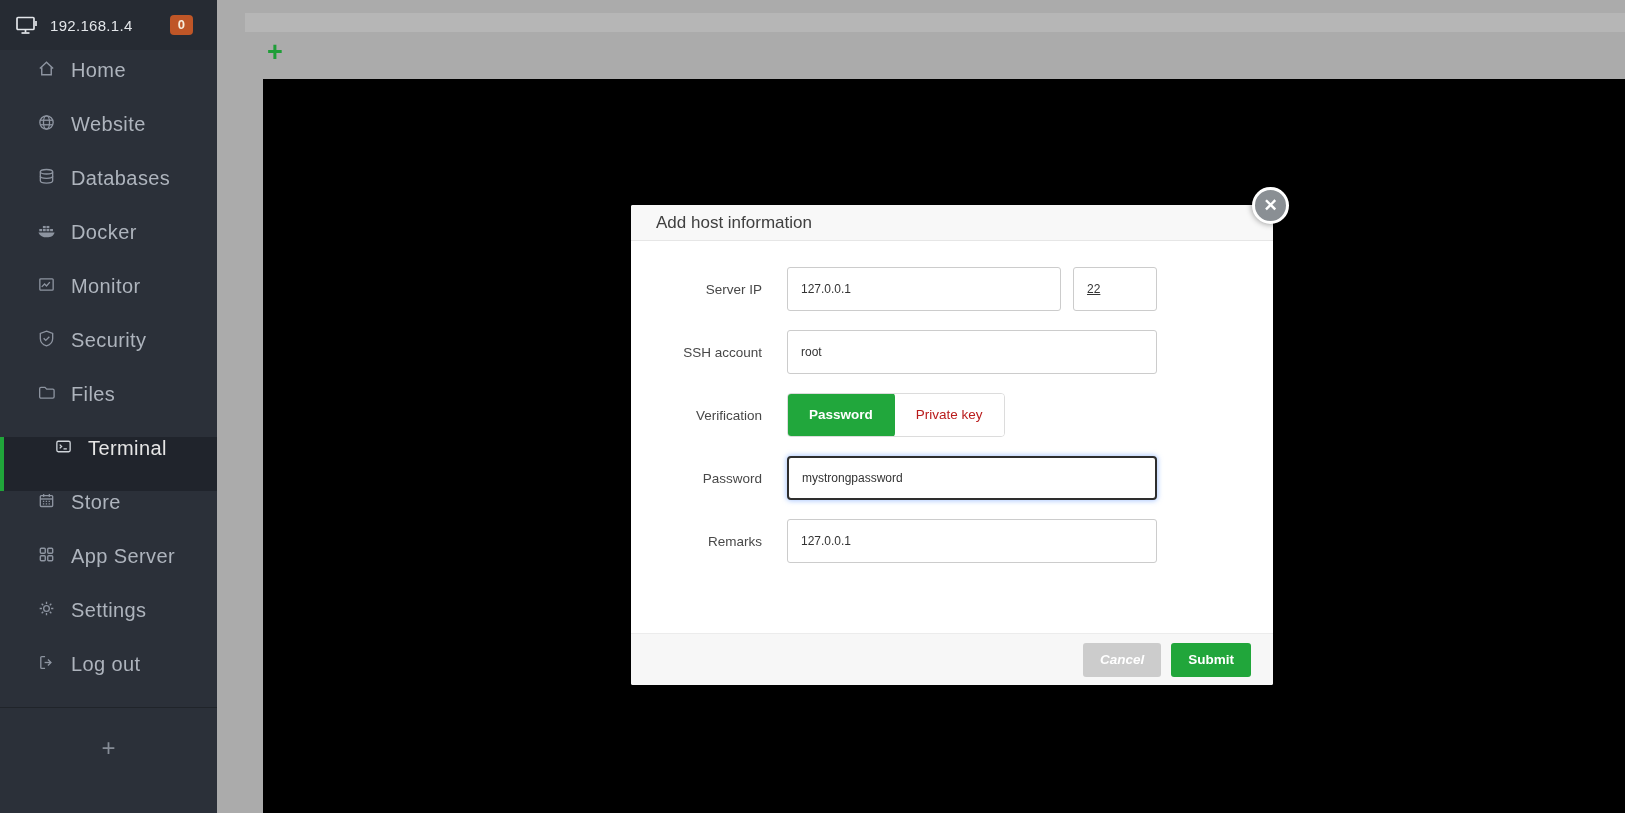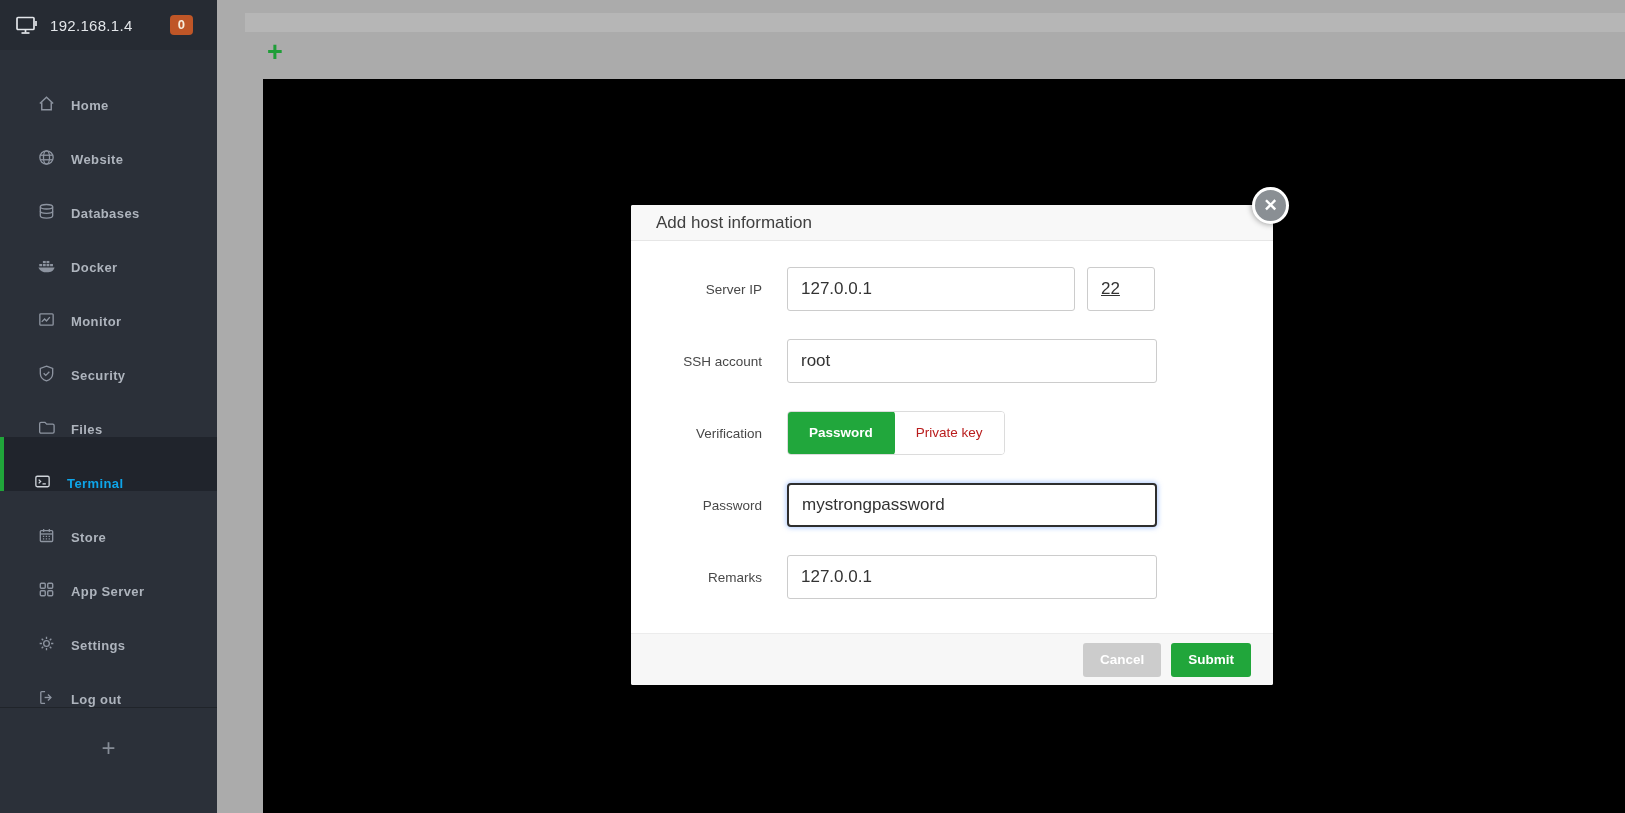--- a/index.html
+++ b/index.html
@@ -7,24 +7,24 @@
   body { font-family:"Liberation Sans", sans-serif; position:relative; background:#ababab; }
 
   
   .sidebar { position:absolute; left:0; top:0; width:217px; height:813px; background:#2b3039; z-index:5; }
   .sidebar-header { height:50px; background:#262b33; display:flex; align-items:center; padding:0 24px 0 15px; }
   .server-icon { width:24px; height:24px; color:#e3e6ea; flex:0 0 auto; }
   .server-label { color:#e3e6ea; font-size:15px; margin-left:11px; letter-spacing:.3px; }
   .badge { margin-left:auto; background:#bf5627; color:#f7eedd; font-size:13px; font-weight:bold;
            border-radius:4px; padding:2px 8px; line-height:16px; }
   .nav { padding-top:9px; }
-  .nav-item { height:54px; display:flex; align-items:flex-end; padding-left:37px; cursor:pointer;
-              color:#aeb4bd; font-size:13px; letter-spacing:.4px;font-weight:bold; }
+  .nav-item { height:54px; display:flex; align-items:flex-start; padding-left:37px; cursor:pointer;
+              color:#aeb4bd; font-size:20px; letter-spacing:.4px; }
   .nav-item .nav-icon { width:19px; height:19px; margin-right:15px; color:#8d94a0; flex:0 0 auto; }
-  .nav-item.active { background:#20242c; border-left:4px solid #20a53a; padding-left:29px; color:#0ea5e9; }
+  .nav-item.active { background:#20242c; border-left:4px solid #20a53a; padding-left:50px; color:#e5e5e5; }
   .nav-item.active .nav-icon { color:#cfd4da; }
   .sidebar-foot { height:52px; border-top:1px solid rgba(0,0,0,.25); text-align:center; overflow:hidden; }
   .sidebar-foot .expand { display:inline-block; margin-top:28px; color:#868c96; font-size:24px; line-height:24px; cursor:pointer; }
 
   
   .main { position:absolute; left:217px; top:0; right:0; bottom:0; background:#ababab; }
   .top-band { position:absolute; left:28px; top:13px; right:0; height:19px; background:#b6b6b6; }
   .tab-bar { position:absolute; left:28px; top:32px; right:0; height:47px; background:#ababab; }
   .tab-add { position:absolute; left:22px; top:7px; color:#1f9e38; font-size:27px; font-weight:bold;
              line-height:27px; cursor:pointer; }
@@ -34,39 +34,39 @@
   .modal { position:absolute; left:631px; top:205px; width:642px; height:480px; background:#fff;
            border-radius:2px; box-shadow:0 0 18px rgba(0,0,0,.45); z-index:10; }
   .modal-close { position:absolute; top:-18px; right:-16px; width:37px; height:37px; border-radius:50%;
                  background:#8a8f94; border:3px solid #fff; box-shadow:0 0 6px rgba(0,0,0,.45);
                  color:#fff; font-size:17px; font-weight:bold; display:flex; align-items:center;
                  justify-content:center; cursor:pointer; }
   .modal-header { height:36px; background:#f8f8f8; border-bottom:1px solid #e6e6e6; display:flex;
                   align-items:center; padding-left:25px; border-radius:2px 2px 0 0; }
   .modal-title { font-size:17px; color:#404040; }
   .modal-body { padding-top:26px; }
-  .form-row { display:flex; align-items:center; margin-bottom:28px; }
+  .form-row { display:flex; align-items:center; margin-bottom:19px; }
   .form-label { width:131px; text-align:right; margin-right:25px; font-size:13.5px; color:#484848; }
   .inputs { display:flex; width:370px; }
-  .tb { height:44px; border:1px solid #ccc; border-radius:3px; padding:0 13px; font-size:17px;
+  .tb { height:44px; border:1px solid #ccc; border-radius:3px; padding:0 13px; font-size:12px;
         color:#333; background:#fff; font-family:"Liberation Sans", sans-serif; outline:none; }
   .tb-ip { width:288px; margin-right:12px; }
-  .tb-port { width:68px;text-decoration:underline; }
+  .tb-port { width:84px;text-decoration:underline; }
   .tb-full { width:428px; }
   .tb-focus { border:2px solid #2e2e2e; border-radius:4px; box-shadow:0 0 5px 1px rgba(110,160,255,.55); }
   .toggle-group { display:inline-flex; border:1px solid #dcdcdc; border-radius:4px; height:44px; overflow:hidden; }
   .toggle-opt { padding:0 21px; line-height:42px; font-size:13.5px; cursor:pointer; background:#fff; color:#b91c1c; }
   .toggle-opt.selected { background:#21a73c; color:#fff; font-weight:bold; border-radius:4px; line-height:44px;
                          margin:-1px 0 -1px -1px; padding:0 22px; }
   .modal-footer { position:absolute; left:0; right:0; bottom:0; height:52px; background:#f7f7f7;
                   border-top:1px solid #ececec; display:flex; align-items:center; justify-content:flex-end;
                   padding-right:22px; border-radius:0 0 2px 2px; }
   .btn { height:34px; padding:0 17px; border:none; border-radius:3px; font-size:13.5px; font-weight:bold;
          color:#fff; cursor:pointer; font-family:"Liberation Sans", sans-serif; }
-  .btn-cancel { background:#ccc; margin-right:10px; }
+  .btn-cancel { background:#ccc; margin-right:10px;font-style:italic; }
   .btn-submit { background:#21a63b; }
 </style>
 </head>
 <body>
 
 <div class="sidebar">
   <div class="sidebar-header">
     <svg class="server-icon" viewBox="0 0 24 24" fill="none" stroke="currentColor" stroke-width="1.7">
       <rect x="2" y="4.5" width="17" height="12" rx="1"></rect>
       <line x1="10.5" y1="16.5" x2="10.5" y2="19.5"></line>

